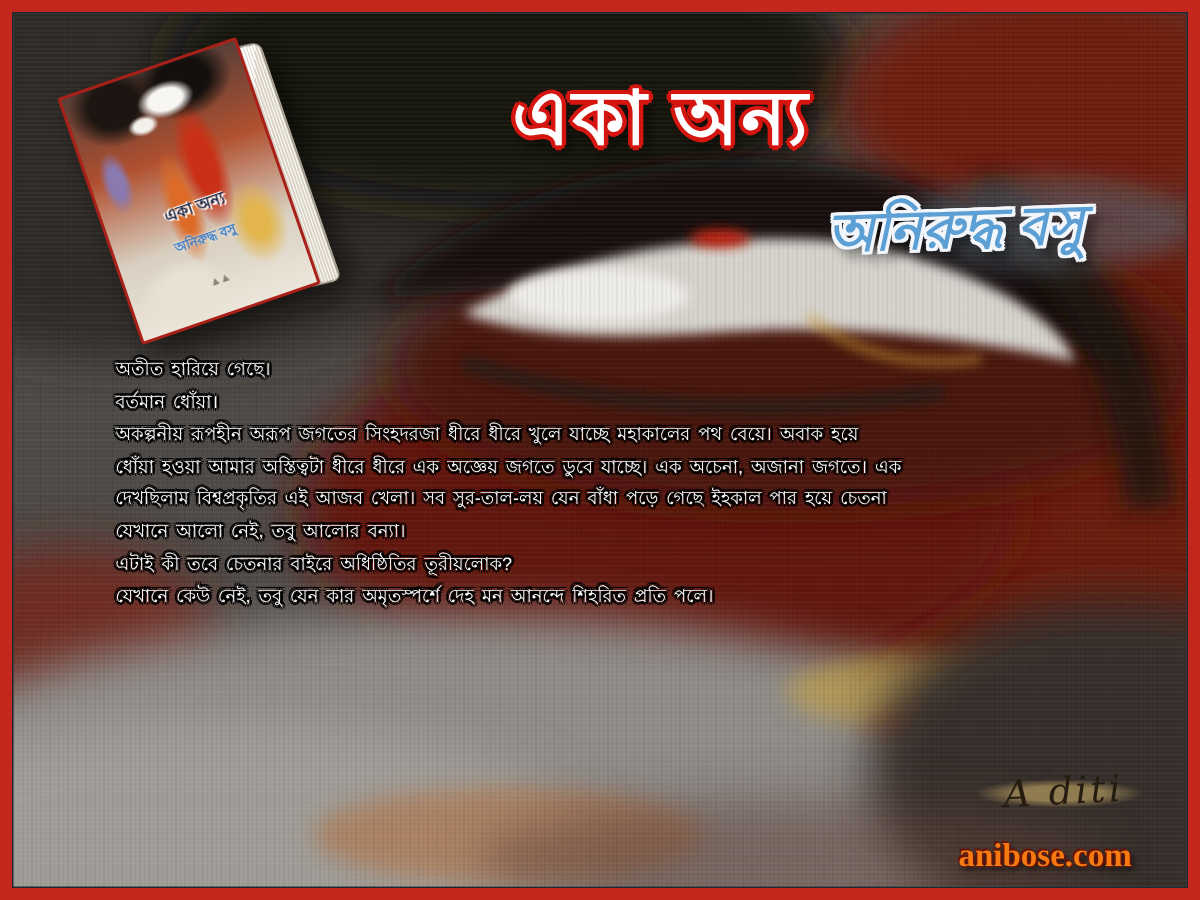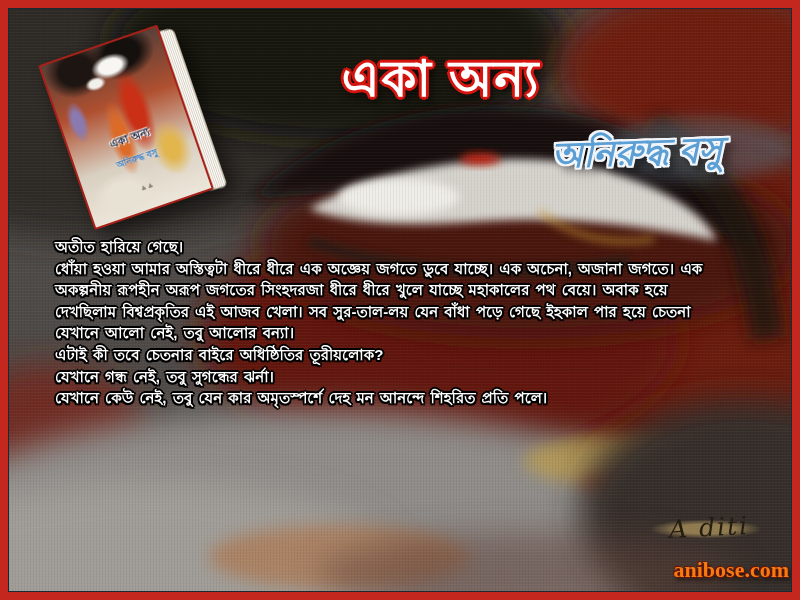--- a/index.html
+++ b/index.html
@@ -41,25 +41,26 @@
     color:#5b9fd4; transform:rotate(-2deg);
     text-shadow:
       -2px -2px 0 #f2f6fa, 2px -2px 0 #f2f6fa, -2px 2px 0 #f2f6fa, 2px 2px 0 #f2f6fa,
       -2px 0 0 #f2f6fa, 2px 0 0 #f2f6fa, 0 -2px 0 #f2f6fa, 0 2px 0 #f2f6fa,
       5px 7px 8px rgba(0,0,0,.65);
   }
 
   
   .poem { position:absolute; left:46px; top:227px; width:710px; }
   .poem-line {
-    font-size:15px; line-height:21.6px; font-weight:bold; color:#ffffff;
+    font-size:12px; line-height:21.6px; font-weight:normal; color:#ffffff;
     white-space:nowrap; word-spacing:2px;
     text-shadow:
       -1.5px -1.5px 0 #000, 1.5px -1.5px 0 #000, -1.5px 1.5px 0 #000, 1.5px 1.5px 0 #000,
       -2px 0 0 #000, 2px 0 0 #000, 0 -2px 0 #000, 0 2px 0 #000;
+    margin-left: 22px;
   }
 
   
   .book {
     position:absolute; left:54px; top:29px; width:140px; height:176px;
     transform:rotate(-19deg);
     filter:drop-shadow(6px 10px 10px rgba(0,0,0,.55));
   }
   .book .pages {
     position:absolute; right:0; top:7px; width:20px; height:166px;
@@ -102,21 +103,21 @@
   .sig-smudge {
     position:absolute; left:622px; top:506px; width:150px; height:28px;
     background:radial-gradient(ellipse 70px 12px at 50% 50%, rgba(216,186,110,.55) 40%, rgba(216,186,110,0) 80%);
   }
   .signature {
     position:absolute; left:630px; top:504px; width:140px; text-align:center;
     font-family:"DejaVu Serif", serif; font-style:italic;
     font-size:25px; color:#241c10; letter-spacing:2px; transform:rotate(-3deg);
   }
   .website {
-    position:absolute; left:630px; top:548px; width:150px; text-align:right;
+    position:absolute; left:630px; top:548px; width:150px; text-align:left;
     font-family:"Liberation Serif", serif; font-weight:bold; font-size:22px;
     color:#f57a12; cursor:pointer;
     text-shadow:1px 1px 0 #6e1206, -1px -1px 0 #6e1206, 2px 3px 4px rgba(0,0,0,.8);
   }
 </style>
 </head>
 <body>
 
 <div class="stage">
   <div class="inner">
@@ -166,26 +167,26 @@
         <div class="cover-author">অনিরুদ্ধ বসু</div>
         <div class="cover-logo">▲▲</div>
       </div>
     </div>
 
     <div class="title">একা অন্য</div>
     <div class="author">অনিরুদ্ধ বসু</div>
 
     <div class="poem">
       <div class="poem-line">অতীত হারিয়ে গেছে।</div>
+      <div class="poem-line">বর্তমান ধোঁয়া।</div>
+      <div class="poem-line">অকল্পনীয় রূপহীন অরূপ জগতের সিংহদরজা ধীরে ধীরে খুলে যাচ্ছে মহাকালের পথ বেয়ে। অবাক হয়ে</div>
       <div class="poem-line">ধোঁয়া হওয়া আমার অস্তিত্বটা ধীরে ধীরে এক অজ্ঞেয় জগতে ডুবে যাচ্ছে। এক অচেনা, অজানা জগতে। এক</div>
-      <div class="poem-line">অকল্পনীয় রূপহীন অরূপ জগতের সিংহদরজা ধীরে ধীরে খুলে যাচ্ছে মহাকালের পথ বেয়ে। অবাক হয়ে</div>
       <div class="poem-line">দেখছিলাম বিশ্বপ্রকৃতির এই আজব খেলা। সব সুর-তাল-লয় যেন বাঁধা পড়ে গেছে ইহকাল পার হয়ে চেতনা</div>
       <div class="poem-line">যেখানে আলো নেই, তবু আলোর বন্যা।</div>
       <div class="poem-line">এটাই কী তবে চেতনার বাইরে অধিষ্ঠিতির তূরীয়লোক?</div>
-      <div class="poem-line">যেখানে গন্ধ নেই, তবু সুগন্ধের ঝর্না।</div>
       <div class="poem-line">যেখানে কেউ নেই, তবু যেন কার অমৃতস্পর্শে দেহ মন আনন্দে শিহরিত প্রতি পলে।</div>
     </div>
 
     <div class="sig-smudge"></div>
     <div class="signature">A diti</div>
     <div class="website">anibose.com</div>
 
   </div>
 </div>
 

